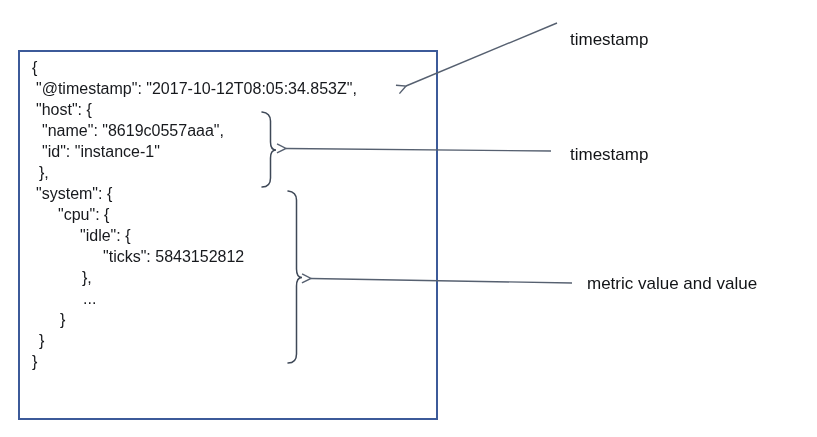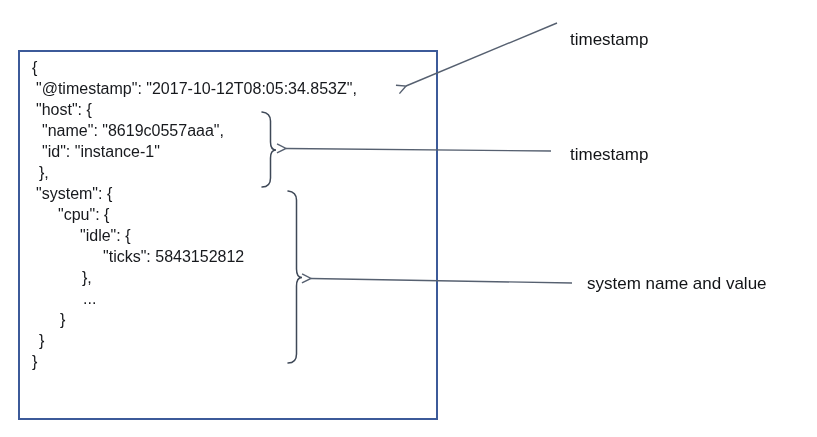--- a/index.html
+++ b/index.html
@@ -87,15 +87,15 @@
 
     <line class="arrow" x1="551" y1="151" x2="286" y2="148.5" stroke-width="1.4" marker-end="url(#ah)" stroke="#566070"></line>
 
     <line class="arrow" x1="572" y1="283" x2="311" y2="278.5" stroke-width="1.4" marker-end="url(#ah)" stroke="#566070"></line>
   </svg>
 
   <div class="annot annot-timestamp" style="color: rgb(18, 20, 23);">timestamp</div>
 
   <div class="annot annot-dimensions" style="color: rgb(18, 20, 23);">timestamp</div>
 
-  <div class="annot annot-metric" style="color: rgb(18, 20, 23);">system name and value</div>
+  <div class="annot annot-metric" style="color: rgb(18, 20, 23);">metric value and value</div>
 
 </div>
 
 </body></html>

